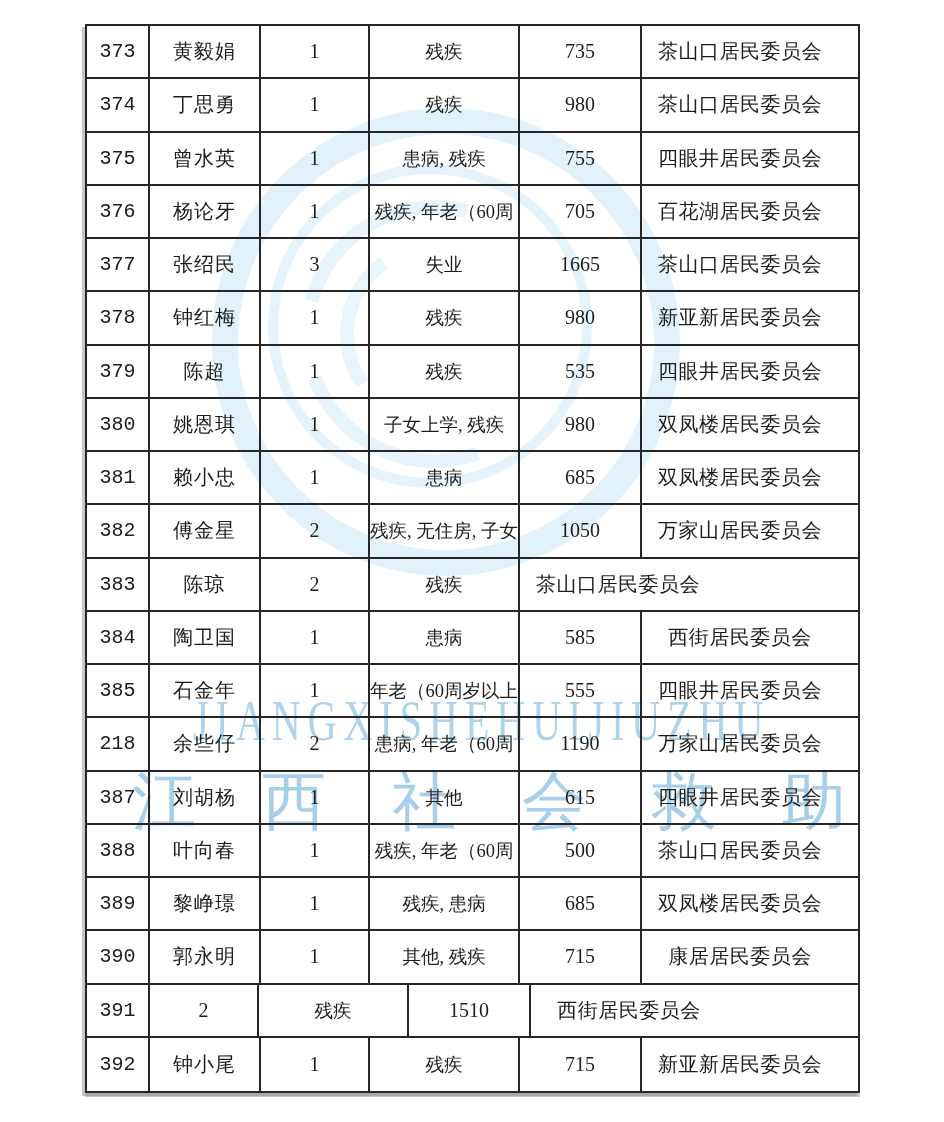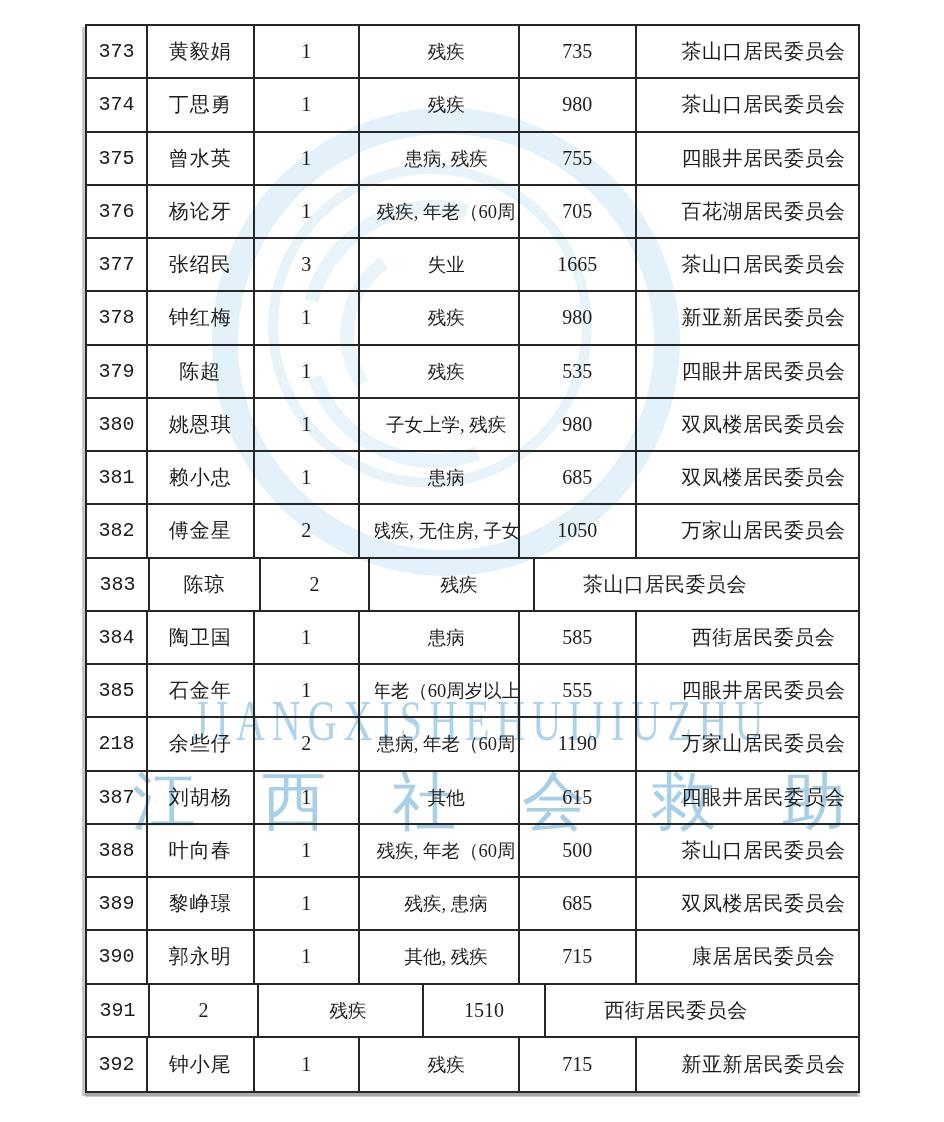--- a/index.html
+++ b/index.html
@@ -54,23 +54,23 @@
   .tcell{
     box-sizing:border-box;height:100%;
     border-right:2px solid #262626;
     display:flex;align-items:center;justify-content:center;
     font-size:20px;white-space:nowrap;overflow:hidden;
     background:transparent;
   }
   .c-seq{width:63px;font-family:Liberation Mono, monospace;}
   .c-name{width:111px;letter-spacing:1px;}
   .c-count{width:109px;}
-  .c-category{width:150px;font-size:18.5px;margin-left:15px;}
+  .c-category{width:150px;font-size:18.5px;}
   .c-amount{width:122px;}
-  .c-committee{width:196px;border-right:none;letter-spacing:0.5px;margin-left:32px;}
+  .c-committee{width:196px;border-right:none;letter-spacing:0.5px;}
 </style>
 </head>
 <body>
 
 <div class="wm-layer">
   <div class="wm-ring-outer"></div>
   <div class="wm-ring-inner"></div>
   <div class="wm-arc1"></div>
   <div class="wm-arc2"></div>
   <div class="wm-arc3"></div>

